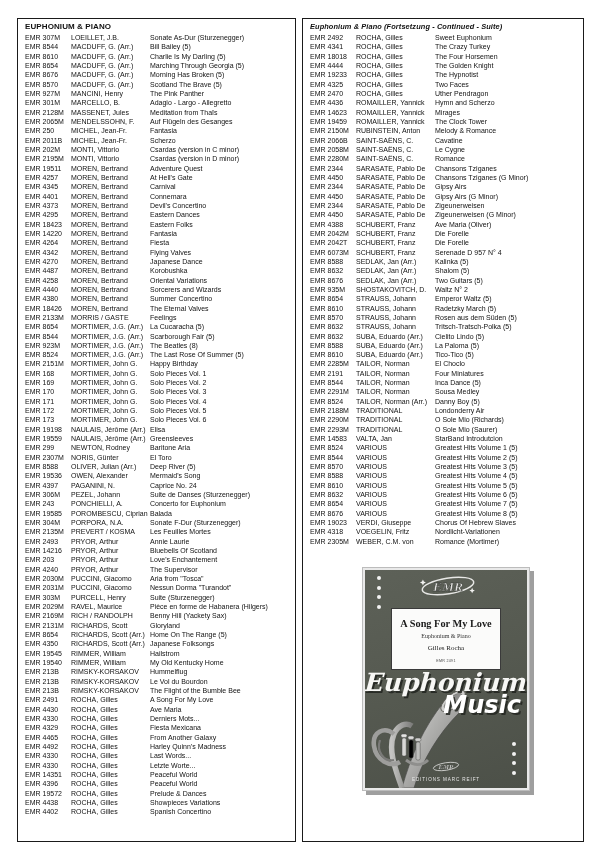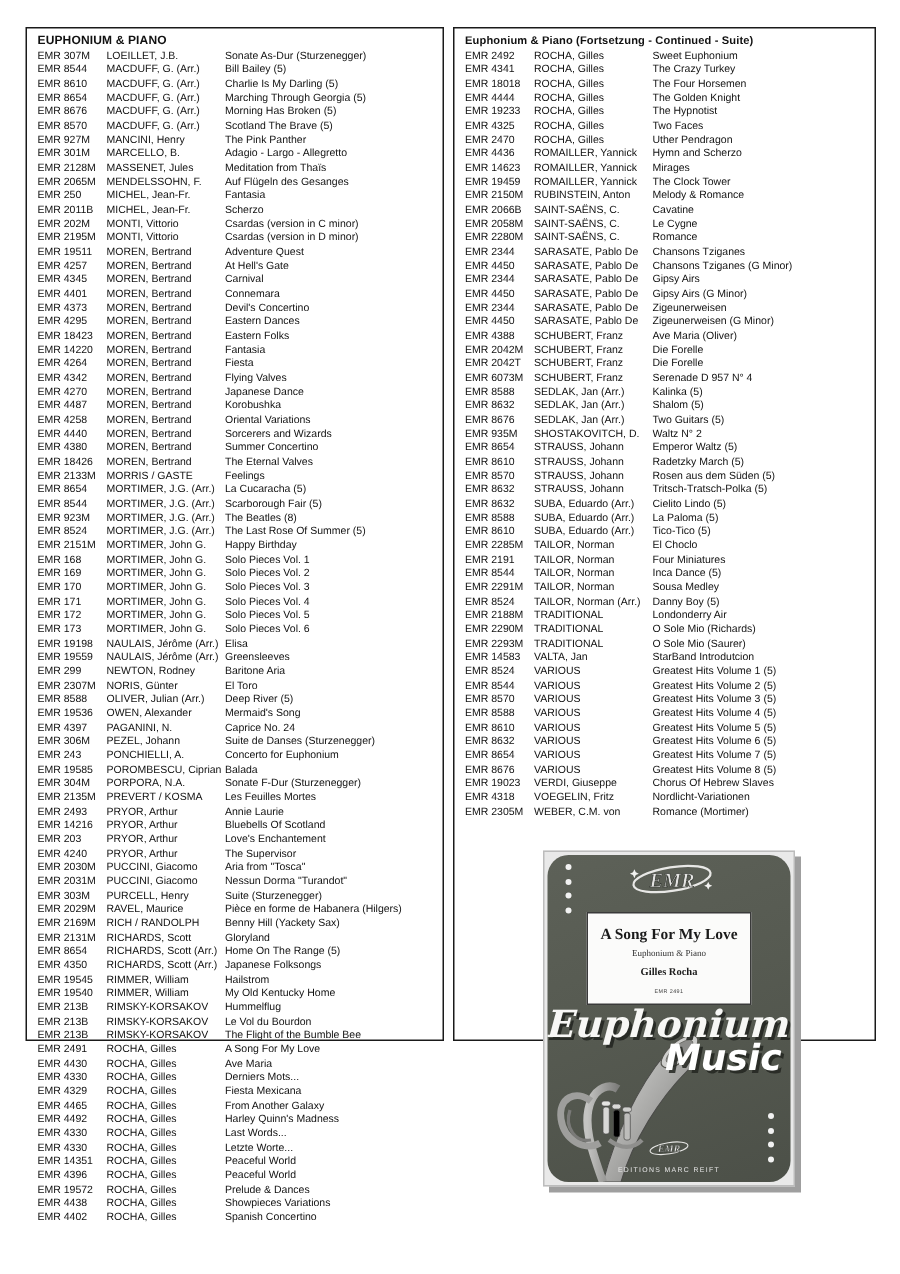--- a/index.html
+++ b/index.html
@@ -2,63 +2,62 @@
 <html><head>
 <meta charset="utf-8">
 <style>
   html,body { margin:0; padding:0; }
   body {
     width:600px; height:849px; background:#ffffff; position:relative;
     font-family:"Liberation Sans", sans-serif; color:#111;
     overflow:hidden;
   }
   .box {
-    position:absolute; top:18px; height:676px; box-sizing:border-box;
+    position:absolute; top:18px; height:824px; box-sizing:border-box;
     border:1px solid #1a1a1a; background:#fff; padding:3px 2px 0 7px;
   }
   #leftbox  { left:17px;  width:279px; }
   #rightbox { left:302px; width:282px; }
   .hdr {
     font-size:8px; font-weight:bold; margin:0 0 1px 0; line-height:10px;
     white-space:nowrap; letter-spacing:0.1px;
   }
-  #rightbox .hdr { font-size:7.4px; }
+  #rightbox .hdr { font-style:italic; font-size:7.4px; }
   .rows .row {
     display:grid; grid-template-columns:46px 79px 1fr;
     font-size:7px; line-height:9.33px; white-space:nowrap;
   }
   .rows .row span { overflow:hidden; }
 
   
   .cover-wrap {
     position:absolute; left:59px; top:548px; width:162px; height:218px;
     background:#e9e9e9; padding:2px; border:1px solid #bcbcbc;
     box-shadow:4px 4px 0 #9f9f9f;
   }
   .cover {
     position:relative; width:100%; height:100%; overflow:hidden;
     background:linear-gradient(160deg,#5d6158 0%, #565a51 45%, #4c5048 100%);
-    border-radius:14px;
   }
   .dots { position:absolute; display:flex; flex-direction:column; gap:5.5px; z-index:5; }
   .dots i { width:4px; height:4px; border-radius:50%; background:#f2f2f2; display:block; }
   .dots.top    { left:12px;  top:6px; }
   .dots.bottom { right:11px; top:172px; }
 
   .emr-big { position:absolute; left:52px; top:3px; width:62px; height:26px; z-index:3; }
   .emr-big text { font-family:"Liberation Serif", serif; }
 
   .title-box {
     position:absolute; left:26px; top:38px; width:110px; height:62px;
     background:#fbfbfa; border:1px solid #3a3a3a; box-sizing:border-box;
     text-align:center; z-index:3; color:#1b1b1b;
   }
   .c-title { font-family:"Liberation Serif", serif; font-weight:bold; font-size:10.3px; margin-top:9px; white-space:nowrap; }
   .c-sub   { font-family:"Liberation Serif", serif; font-size:6px;  margin-top:4px; color:#333; }
-  .c-comp  { font-family:"Liberation Serif", serif; font-weight:bold; font-size:7px; margin-top:5px; }
+  .c-comp  { font-family:"Liberation Serif", serif; font-weight:normal; font-size:7px; margin-top:5px; }
   .c-num   { font-size:3.6px; margin-top:7px; color:#444; letter-spacing:0.3px; }
 
   .series { position:absolute; left:0; right:0; top:100px; z-index:4; pointer-events:none; }
   .s1 {
     font-family:"DejaVu Serif", serif; font-style:italic; font-weight:bold;
     font-size:25px; line-height:26px; text-align:center; color:#f7f7f5;
     text-shadow:2px 2px 0 rgba(35,38,33,0.9); transform:skewX(-4deg);
   }
   .s2 {
     font-family:"DejaVu Sans", sans-serif; font-style:italic; font-weight:bold;

